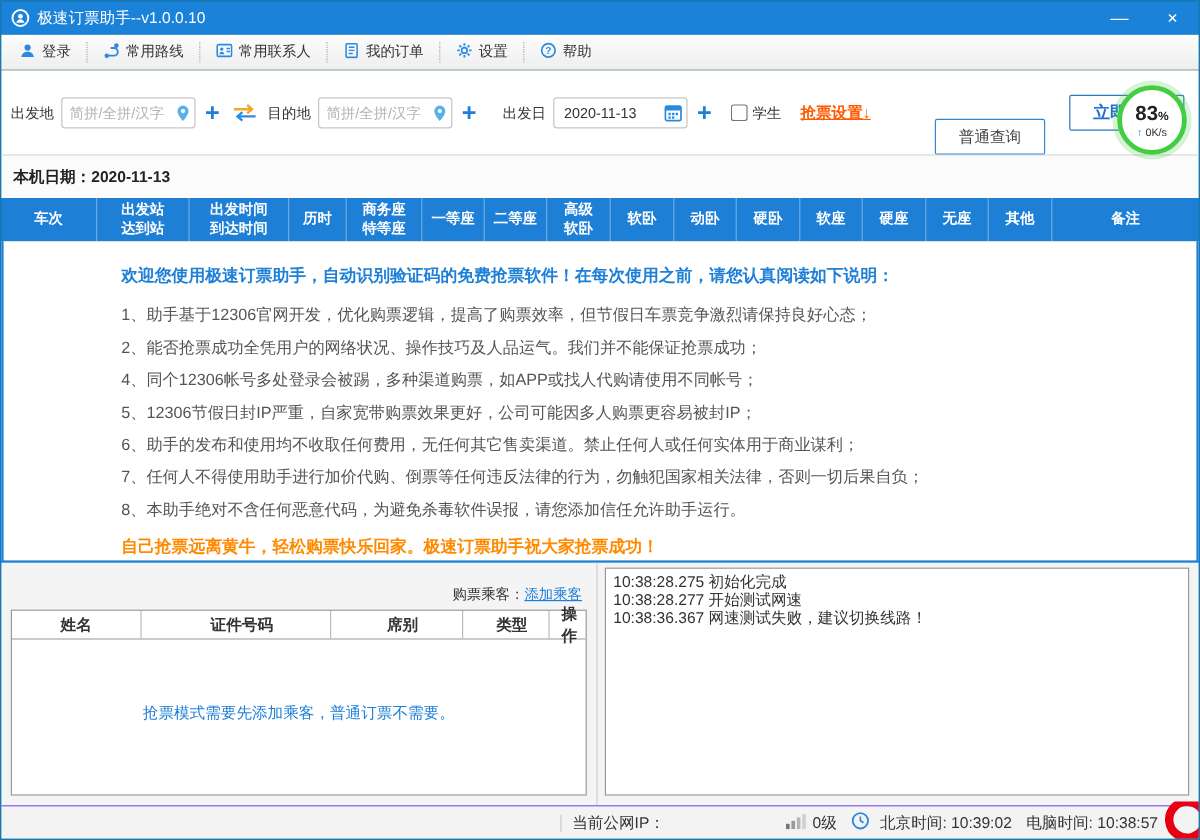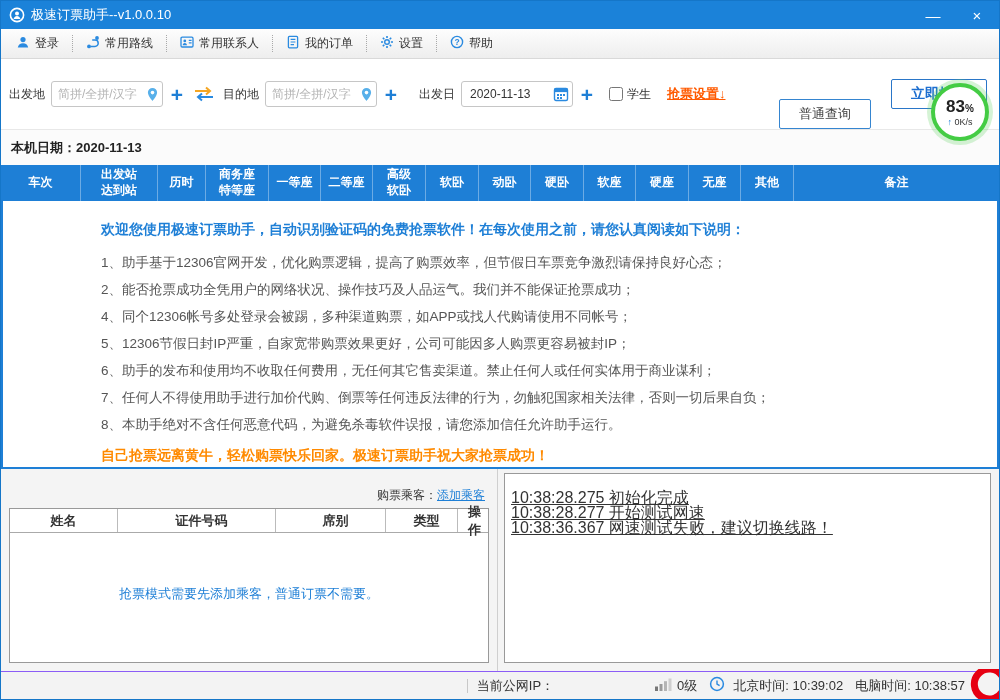--- a/index.html
+++ b/index.html
@@ -45,21 +45,21 @@
   .btn-query { width: 92px; height: 30px; background: #fff; border: 1px solid #3585d0; border-radius: 2px;
                font-size: 13px; color: #444; cursor: pointer; margin-left: auto; font-family: inherit; margin-top: 40px; }
   .btn-grab { width: 96px; height: 30px; background: #fff; border: 1px solid #2a76c8; border-radius: 2px;
               font-size: 14px; color: #1e6fd0; font-weight: bold; cursor: pointer; margin-left: 14px; font-family: inherit; }
 
   
   .inforow { flex: 0 0 36px; display: flex; align-items: center; padding: 0 10px; background: #fbfbfb;
              border-top: 1px solid #e8e8e8; }
   .local-date { font-size: 13px; font-weight: bold; color: #222; }
 
-  .gauge { position: absolute; top: 82px; right: 10px; width: 58px; height: 58px; border-radius: 50%;
+  .gauge { position: absolute; top: 70px; right: 10px; width: 58px; height: 58px; border-radius: 50%;
            background: #fff; border: 4px solid #44cc44; box-shadow: 0 0 0 4px rgba(88, 208, 88, .25);
            display: flex; flex-direction: column; align-items: center; justify-content: center; z-index: 6; }
   .gauge-percent { font-size: 17px; font-weight: bold; color: #222; line-height: 1; }
   .gauge-pct { font-size: 10px; }
   .gauge-speed { font-size: 9px; color: #333; margin-top: 2px; }
   .gauge-speed .up { color: #1e7fd6; font-weight: bold; }
 
   
   .thead { flex: 0 0 36px; background: #1e7fd6; display: flex; color: #fff; }
   .th { display: flex; align-items: center; justify-content: center; text-align: center; font-size: 12px;
@@ -88,22 +88,22 @@
   .p-col:last-child { border-right: none; }
   .p-hint { position: absolute; top: 76px; left: 0; width: 100%; text-align: center; color: #1e7fd6; font-size: 13px; }
 
   .logpanel { flex: 1; display: flex; flex-direction: column; padding: 4px 8px 8px 6px; }
   .log-head { display: flex; justify-content: space-between; align-items: center; margin-bottom: 3px; }
   .log-title { font-size: 12px; color: #333; }
   .helper-btn { background: #ff8c28; color: #fff; border: none; font-size: 12px; padding: 4px 9px;
                 display: flex; align-items: center; gap: 7px; cursor: pointer; font-family: inherit; }
   .helper-sep { width: 1px; height: 13px; background: rgba(255,255,255,.7); }
   .helper-arrow { font-size: 9px; }
-  .log-box { flex: 1; border: 1px solid #999; background: #fff; font-size: 16px; color: #333;
-             line-height: 15px; padding: 16px 6px; overflow: auto; text-decoration: underline; }
+  .log-box { flex: 1; border: 1px solid #999; background: #fff; font-size: 13px; color: #333;
+             line-height: 15px; padding: 3px 6px; overflow: auto; }
 
   
   .statusbar { flex: 0 0 28px; background: #f3f3f3; border-top: 1px solid #8b5cf6; display: flex;
                align-items: center; font-size: 13px; color: #333; padding: 0 34px 0 10px; }
   .sb-spacer { flex: 1; }
   .sb-sep { width: 1px; height: 14px; background: #c8c8c8; margin: 0 9px; }
   .sb-ipgap { width: 88px; }
   .sb-item { display: flex; align-items: center; gap: 5px; margin-right: 12px; white-space: nowrap; }
 
   .corner-logo { position: absolute; right: -7px; bottom: -8px; z-index: 7; }
@@ -239,20 +239,22 @@
 
   <div class="gauge">
     <div class="gauge-percent"><span>83</span><span class="gauge-pct">%</span></div>
     <div class="gauge-speed"><span class="up">↑</span> <span>0K/s</span></div>
   </div>
 
   <div class="thead">
     <div class="th" style="width:80px">车次</div>
     <div class="th" style="width:77px">出发站
 达到站</div>
+    <div class="th" style="width:83px">出发时间
+到达时间</div>
     <div class="th" style="width:48px">历时</div>
     <div class="th" style="width:63px">商务座
 特等座</div>
     <div class="th" style="width:52px">一等座</div>
     <div class="th" style="width:52px">二等座</div>
     <div class="th" style="width:53px">高级
 软卧</div>
     <div class="th" style="width:53px">软卧</div>
     <div class="th" style="width:52px">动卧</div>
     <div class="th" style="width:53px">硬卧</div>

